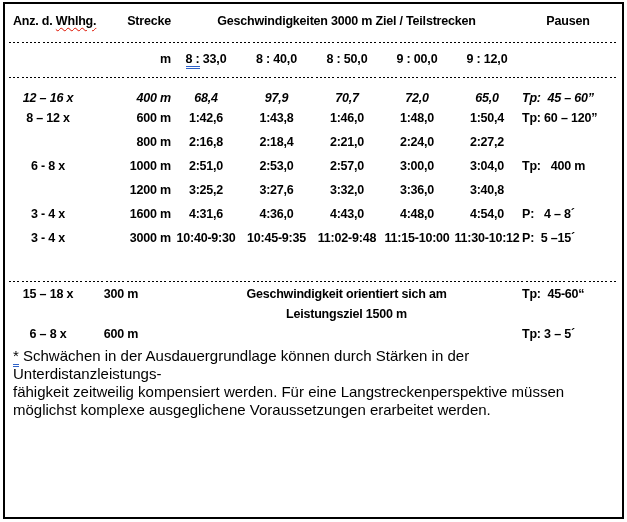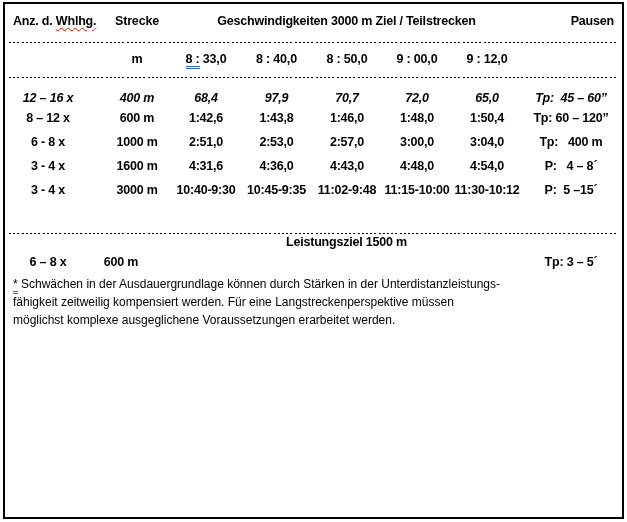--- a/index.html
+++ b/index.html
@@ -1,31 +1,31 @@
 <!DOCTYPE html>
 <html><head>
 <meta charset="utf-8">
 <style>
   html,body{margin:0;padding:0;background:#ffffff;}
   body{width:627px;height:522px;font-family:"Liberation Sans",sans-serif;color:#000;}
   .frame{width:617px;height:513px;border:2px solid #000;margin:2px 0 0 3px;box-sizing:content-box;overflow:hidden;}
   table{border-collapse:collapse;table-layout:fixed;width:617px;font-weight:bold;font-size:12.5px;letter-spacing:-0.2px;color:#000;}
   td{padding:0;margin:0;white-space:nowrap;text-align:center;vertical-align:middle;overflow:visible;}
   .left{text-align:left;padding-left:8px;}
-  .c2pad{padding-left:12px;}
+  .c2pad{padding-left:12px;text-align:right;}
   .c2b{padding-right:20px;}
-  .pause{text-align:center;padding-right:2px;}
-  .pausehead{text-align:right;padding-right:8px;}
+  .pause{text-align:left;padding-right:2px;}
+  .pausehead{text-align:center;padding-right:8px;}
   .first-data td{padding-top:8px;font-style:italic;}
   .dash{height:1px;margin:0 4px;background:repeating-linear-gradient(90deg,#000 0 2px,transparent 2px 4.2px);}
   .vbottom{vertical-align:bottom;}
   .spell-red{text-decoration:underline;text-decoration-style:wavy;text-decoration-color:#dd1100;text-decoration-thickness:1px;text-underline-offset:2px;}
   .blue-dbl{border-bottom:3px double #2e62c9;}
   .mark{display:inline-block;width:10px;margin-left:2px;height:2px;}
-  .footnote{font-weight:normal;font-size:12px;letter-spacing:0;line-height:18px;text-align:left;padding:2px 8px 0 8px;vertical-align:top;white-space:normal;}
+  .footnote{font-weight:normal;font-size:15px;letter-spacing:0;line-height:18px;text-align:left;padding:2px 8px 0 8px;vertical-align:top;white-space:normal;}
 </style>
 </head>
 <body>
 
 <div class="frame">
 <table>
   <colgroup>
     <col style="width:86px">
         <col style="width:80px">
         <col style="width:70px">
@@ -82,28 +82,48 @@
     <td>8 – 12 x</td>
     <td class="c2pad">600 m</td>
     <td>1:42,6</td>
     <td>1:43,8</td>
     <td>1:46,0</td>
     <td>1:48,0</td>
     <td>1:50,4</td>
     <td class="pause">Tp: 60 – 120”</td>
   </tr>
   <tr style="height:24px">
+    <td></td>
+    <td class="c2pad">800 m</td>
+    <td>2:16,8</td>
+    <td>2:18,4</td>
+    <td>2:21,0</td>
+    <td>2:24,0</td>
+    <td>2:27,2</td>
+    <td class="pause"></td>
+  </tr>
+  <tr style="height:24px">
     <td>6 - 8 x</td>
     <td class="c2pad">1000 m</td>
     <td>2:51,0</td>
     <td>2:53,0</td>
     <td>2:57,0</td>
     <td>3:00,0</td>
     <td>3:04,0</td>
     <td class="pause">Tp:&nbsp;&nbsp; 400 m</td>
+  </tr>
+  <tr style="height:24px">
+    <td></td>
+    <td class="c2pad">1200 m</td>
+    <td>3:25,2</td>
+    <td>3:27,6</td>
+    <td>3:32,0</td>
+    <td>3:36,0</td>
+    <td>3:40,8</td>
+    <td class="pause"></td>
   </tr>
   <tr style="height:24px">
     <td>3 - 4 x</td>
     <td class="c2pad">1600 m</td>
     <td>4:31,6</td>
     <td>4:36,0</td>
     <td>4:43,0</td>
     <td>4:48,0</td>
     <td>4:54,0</td>
     <td class="pause">P:&nbsp;&nbsp; 4 – 8´</td>
@@ -119,20 +139,26 @@
     <td class="pause">P:&nbsp; 5 –15´</td>
   </tr>
 
   <tr style="height:32px">
           <td colspan="8" class="vbottom">
             <div class="dash"></div>
           </td>
         </tr>
 
 
+  <tr style="height:24px">
+    <td>15 – 18 x</td>
+    <td class="c2b">300 m</td>
+    <td colspan="5">Geschwindigkeit orientiert sich am</td>
+    <td class="pause">Tp:&nbsp; 45-60“</td>
+  </tr>
   <tr style="height:16px">
     <td></td>
     <td></td>
     <td colspan="5">Leistungsziel 1500 m</td>
     <td></td>
   </tr>
   <tr style="height:23px">
     <td>6 – 8 x</td>
     <td class="c2b">600 m</td>
     <td colspan="5"></td>

